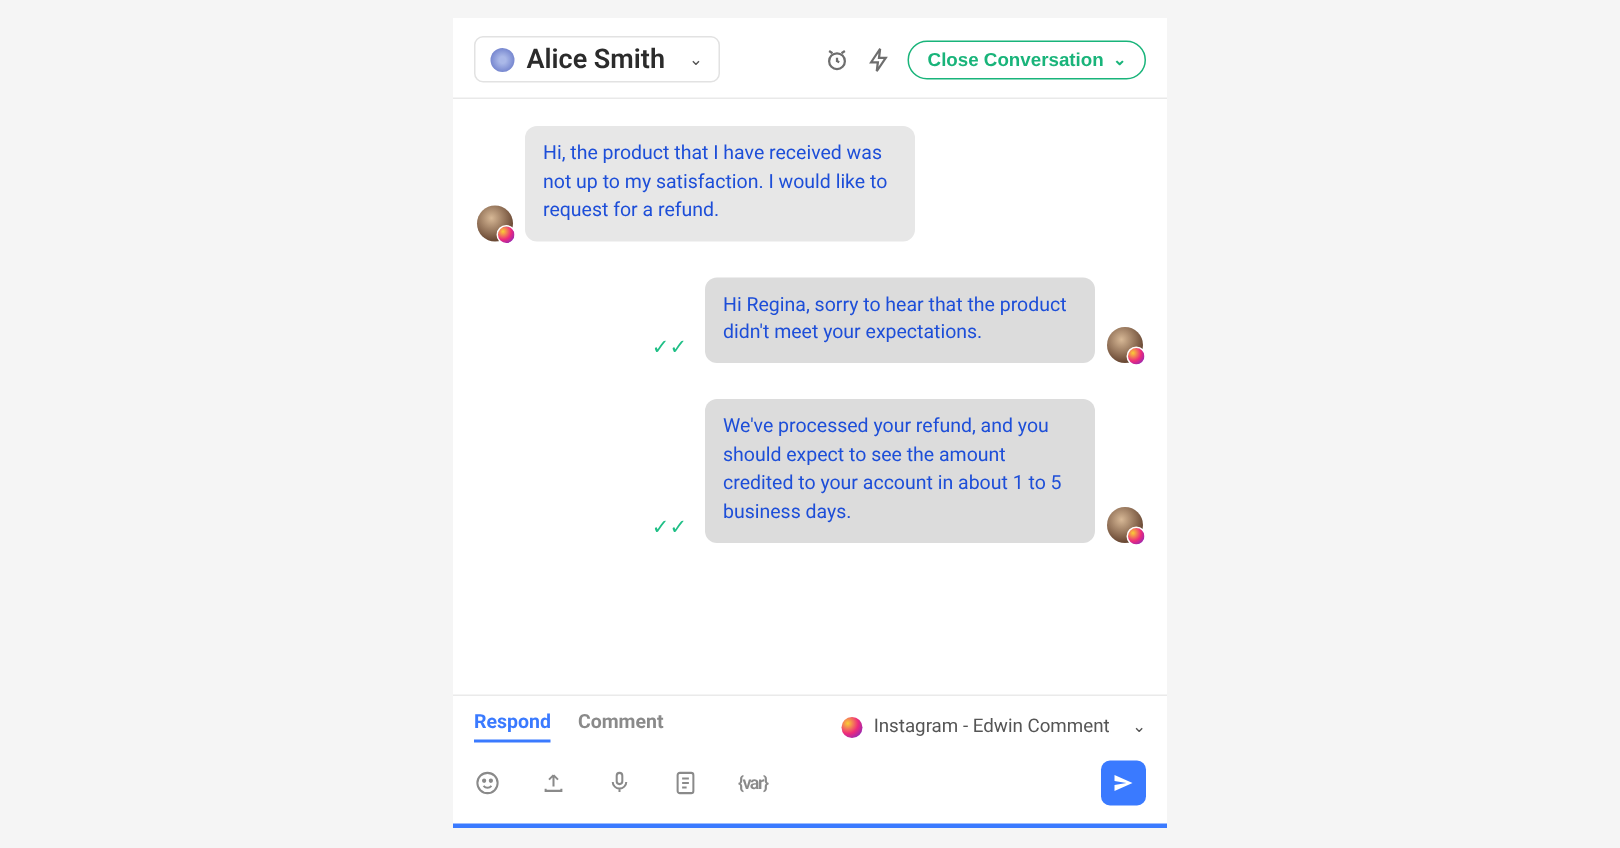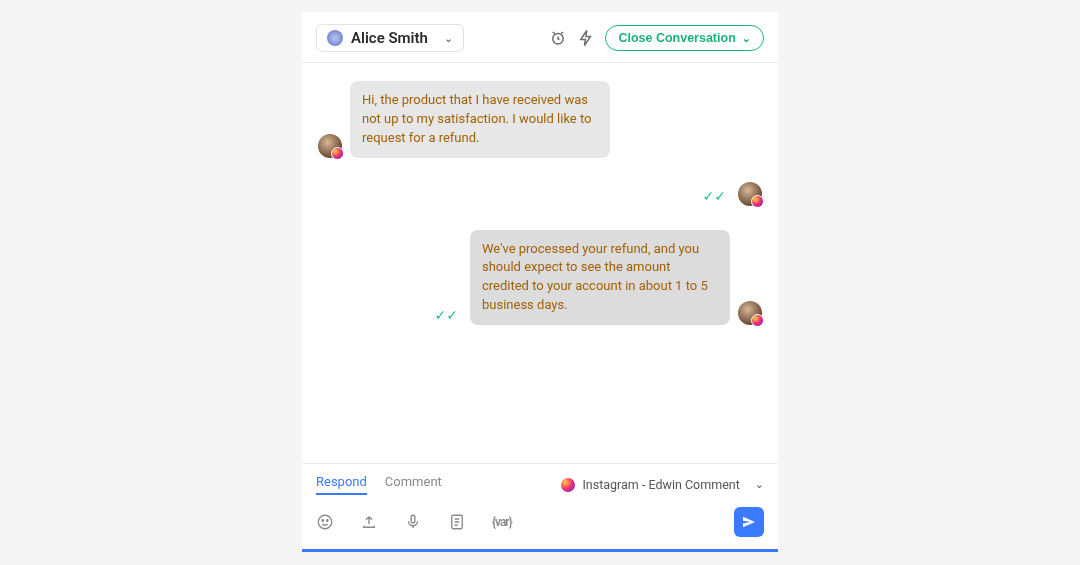--- a/index.html
+++ b/index.html
@@ -37,21 +37,21 @@
       border: 1px solid #e2e2e2;
       border-radius: 6px;
       padding: 4px 10px;
       cursor: pointer;
     }
     .agent-avatar {
       width: 16px; height: 16px; border-radius: 50%;
       background: radial-gradient(circle, #aab8e8 20%, #6d7ecb 80%);
     }
     .agent-name {
-      font-size: 15px;
+      font-size: 18px;
       font-weight: 600;
       color: #2b2b2b;
     }
     .chev { font-size: 11px; color: #555; margin-left: 8px; }
     .header-right { display: flex; align-items: center; gap: 10px; }
     .hicon { width: 18px; height: 18px; color: #6e6e6e; cursor: pointer; display:flex; align-items:center; justify-content:center; }
     .close-btn {
       border: 1px solid #19b47a;
       color: #19b47a;
       background: #fff;
@@ -100,34 +100,34 @@
       background: radial-gradient(circle at 30% 30%, #f9ce34, #ee2a7b 50%, #6228d7);
       border: 1.5px solid #fff;
     }
     .bubble {
       max-width: 260px;
       background: #e7e7e7;
       border-radius: 8px;
       padding: 10px 12px;
       font-size: 13px;
       line-height: 1.45;
-      color: #a16207;
+      color: #1d4ed8;
     }
     .row.right .bubble { background: #dcdcdc; }
     .ticks { color: #1fbf86; font-size: 14px; margin-right: 4px; align-self: flex-end; padding-bottom: 2px; }
     
     .composer {
       border-top: 1px solid #eaeaea;
       padding: 10px 14px 12px;
       border-bottom: 3px solid #3a7aff;
     }
     .tabs-row { display: flex; align-items: center; justify-content: space-between; margin-bottom: 12px; }
     .tabs { display: flex; gap: 18px; }
     .tab {
-      font-size: 13px; font-weight: 400; color: #8a8a8a; padding-bottom: 4px; cursor: pointer;
+      font-size: 13px; font-weight: 700; color: #8a8a8a; padding-bottom: 4px; cursor: pointer;
     }
     .tab.active { color: #3a7aff; border-bottom: 2px solid #3a7aff; }
     .channel {
       display: flex; align-items: center; gap: 7px;
       font-size: 12.5px; color: #555; cursor: pointer;
     }
     .ig-dot {
       width: 14px; height: 14px; border-radius: 50%;
       background: radial-gradient(circle at 30% 30%, #f9ce34, #ee2a7b 50%, #6228d7);
     }
@@ -176,20 +176,21 @@
 
   <div class="chat">
 
     <div class="row left">
       <div class="avatar"></div>
       <div class="bubble">Hi, the product that I have received was not up to my satisfaction. I would like to request for a refund.</div>
     </div>
 
     <div class="row right">
       <span class="ticks">✓✓</span>
+      <div class="bubble">Hi Regina, sorry to hear that the product didn't meet your expectations.</div>
       <div class="avatar"></div>
     </div>
 
     <div class="row right">
       <span class="ticks">✓✓</span>
       <div class="bubble">We've processed your refund, and you should expect to see the amount credited to your account in about 1 to 5 business days.</div>
       <div class="avatar"></div>
     </div>
   </div>
 

